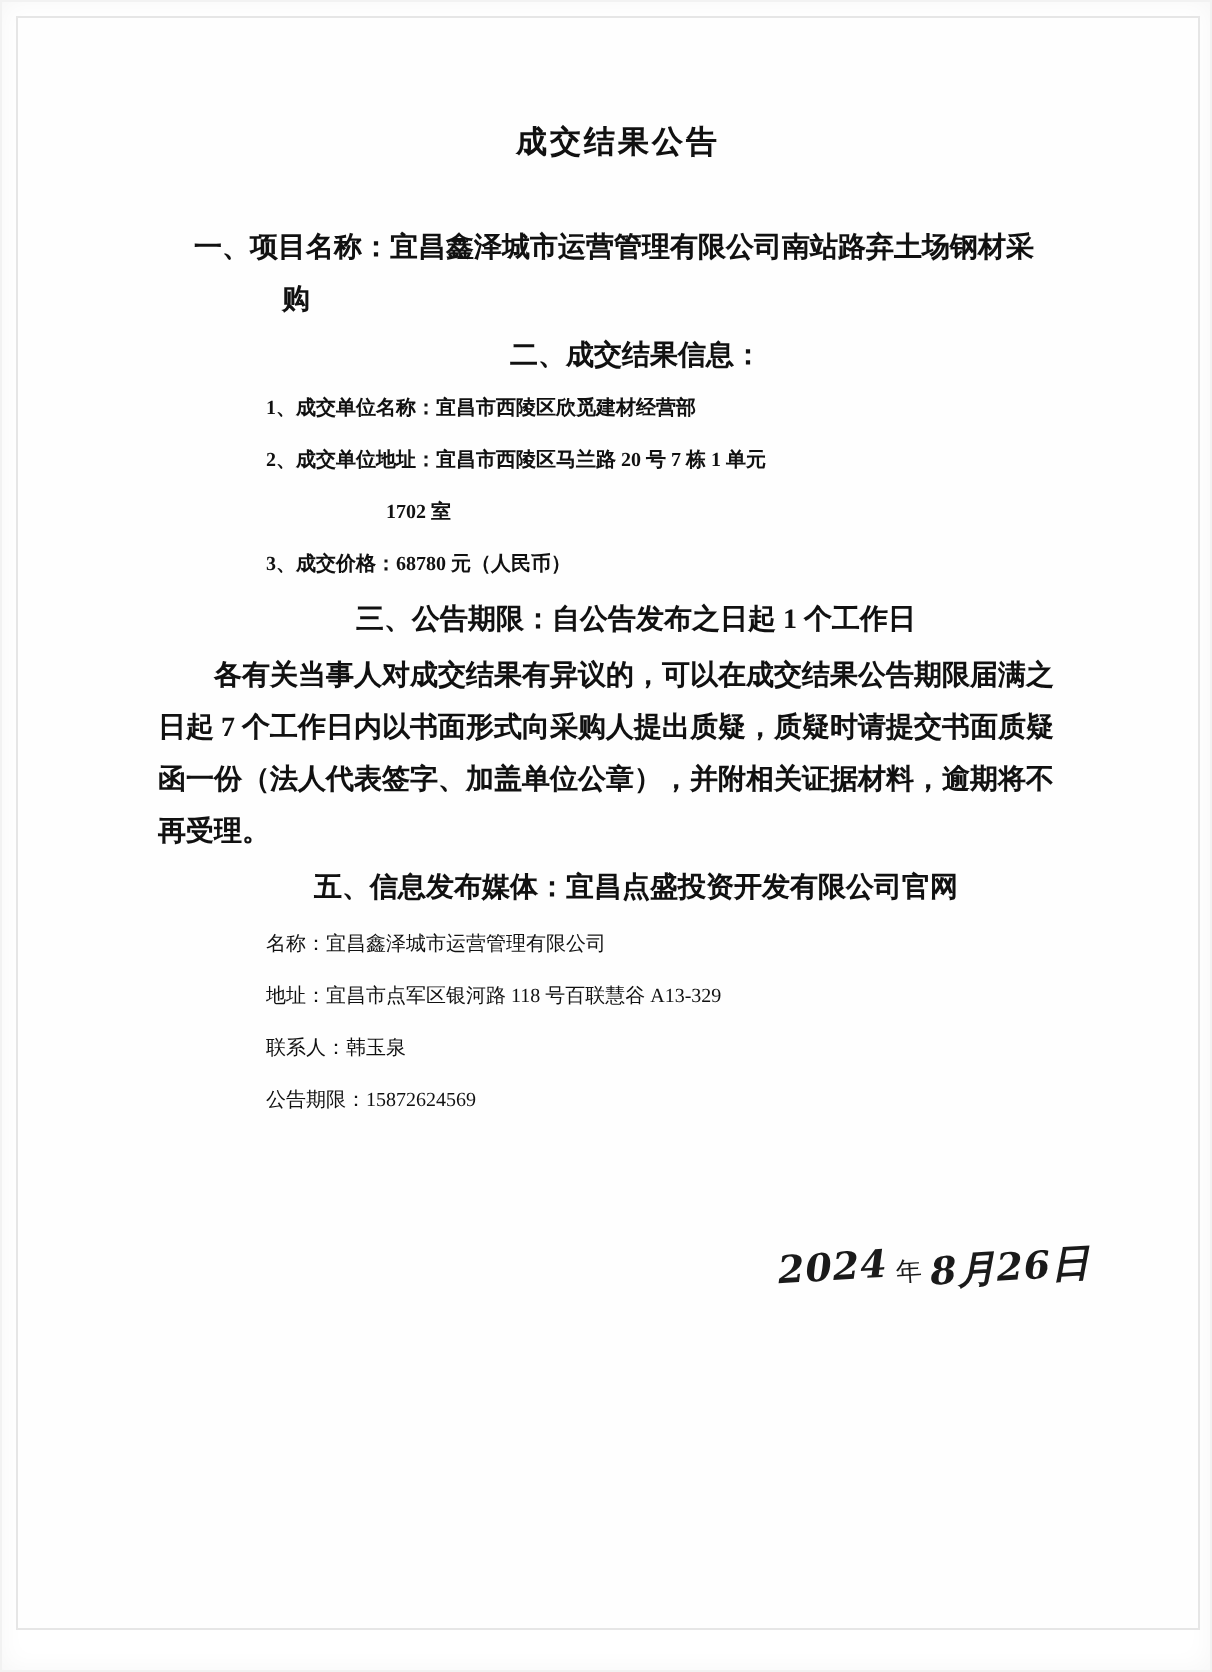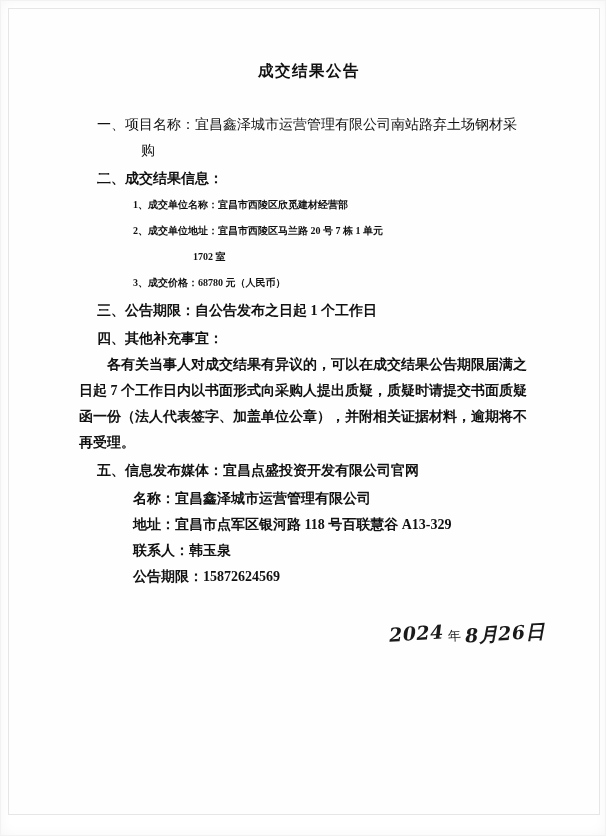--- a/index.html
+++ b/index.html
@@ -54,24 +54,25 @@
     font-family: "Liberation Serif", "DejaVu Serif", serif;
   }
   .block {
     margin-bottom: 2px;
   }
   .level1 {
     padding-left: 18px;
     font-weight: bold;
     font-size: 14px;
     line-height: 26px;
+    text-align: center;
   }
   .level1-wrap {
     padding-left: 18px;
-    font-weight: normal;
+    font-weight: bold;
     font-size: 14px;
     line-height: 26px;
     text-indent: 0;
   }
   .level1-wrap .cont {
     display: block;
     padding-left: 44px;
   }
   .level2 {
     padding-left: 54px;
@@ -85,22 +86,22 @@
   }
   .para {
     font-weight: bold;
     font-size: 14px;
     line-height: 26px;
     text-indent: 28px;
     padding-left: 0;
   }
   .contact-line {
     padding-left: 54px;
-    font-weight: bold;
-    font-size: 14px;
+    font-weight: normal;
+    font-size: 10px;
     line-height: 26px;
   }
   .sign-wrap {
     position: absolute;
     left: 380px;
     top: 612px;
     width: 170px;
     height: 44px;
   }
   .handwriting {
@@ -151,21 +152,20 @@
         </div>
       </div>
 
       <div class="block">
         <div class="level1">
           <span>三、公告期限：</span><span>自公告发布之日起 1 个工作日</span>
         </div>
       </div>
 
       <div class="block">
-        <div class="level1">四、其他补充事宜：</div>
         <div class="para">各有关当事人对成交结果有异议的，可以在成交结果公告期限届满之日起 7 个工作日内以书面形式向采购人提出质疑，质疑时请提交书面质疑函一份（法人代表签字、加盖单位公章），并附相关证据材料，逾期将不再受理。</div>
       </div>
 
       <div class="block">
         <div class="level1">
           <span>五、信息发布媒体：</span><span>宜昌点盛投资开发有限公司官网</span>
         </div>
       </div>
 
       <div class="block">

